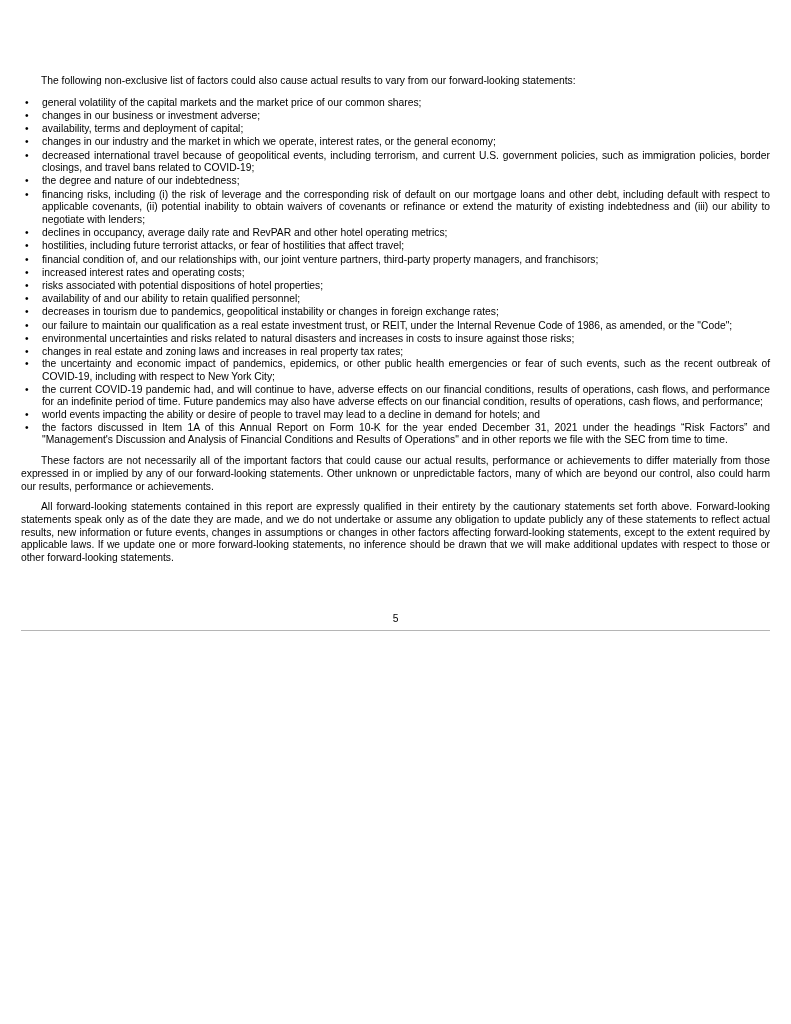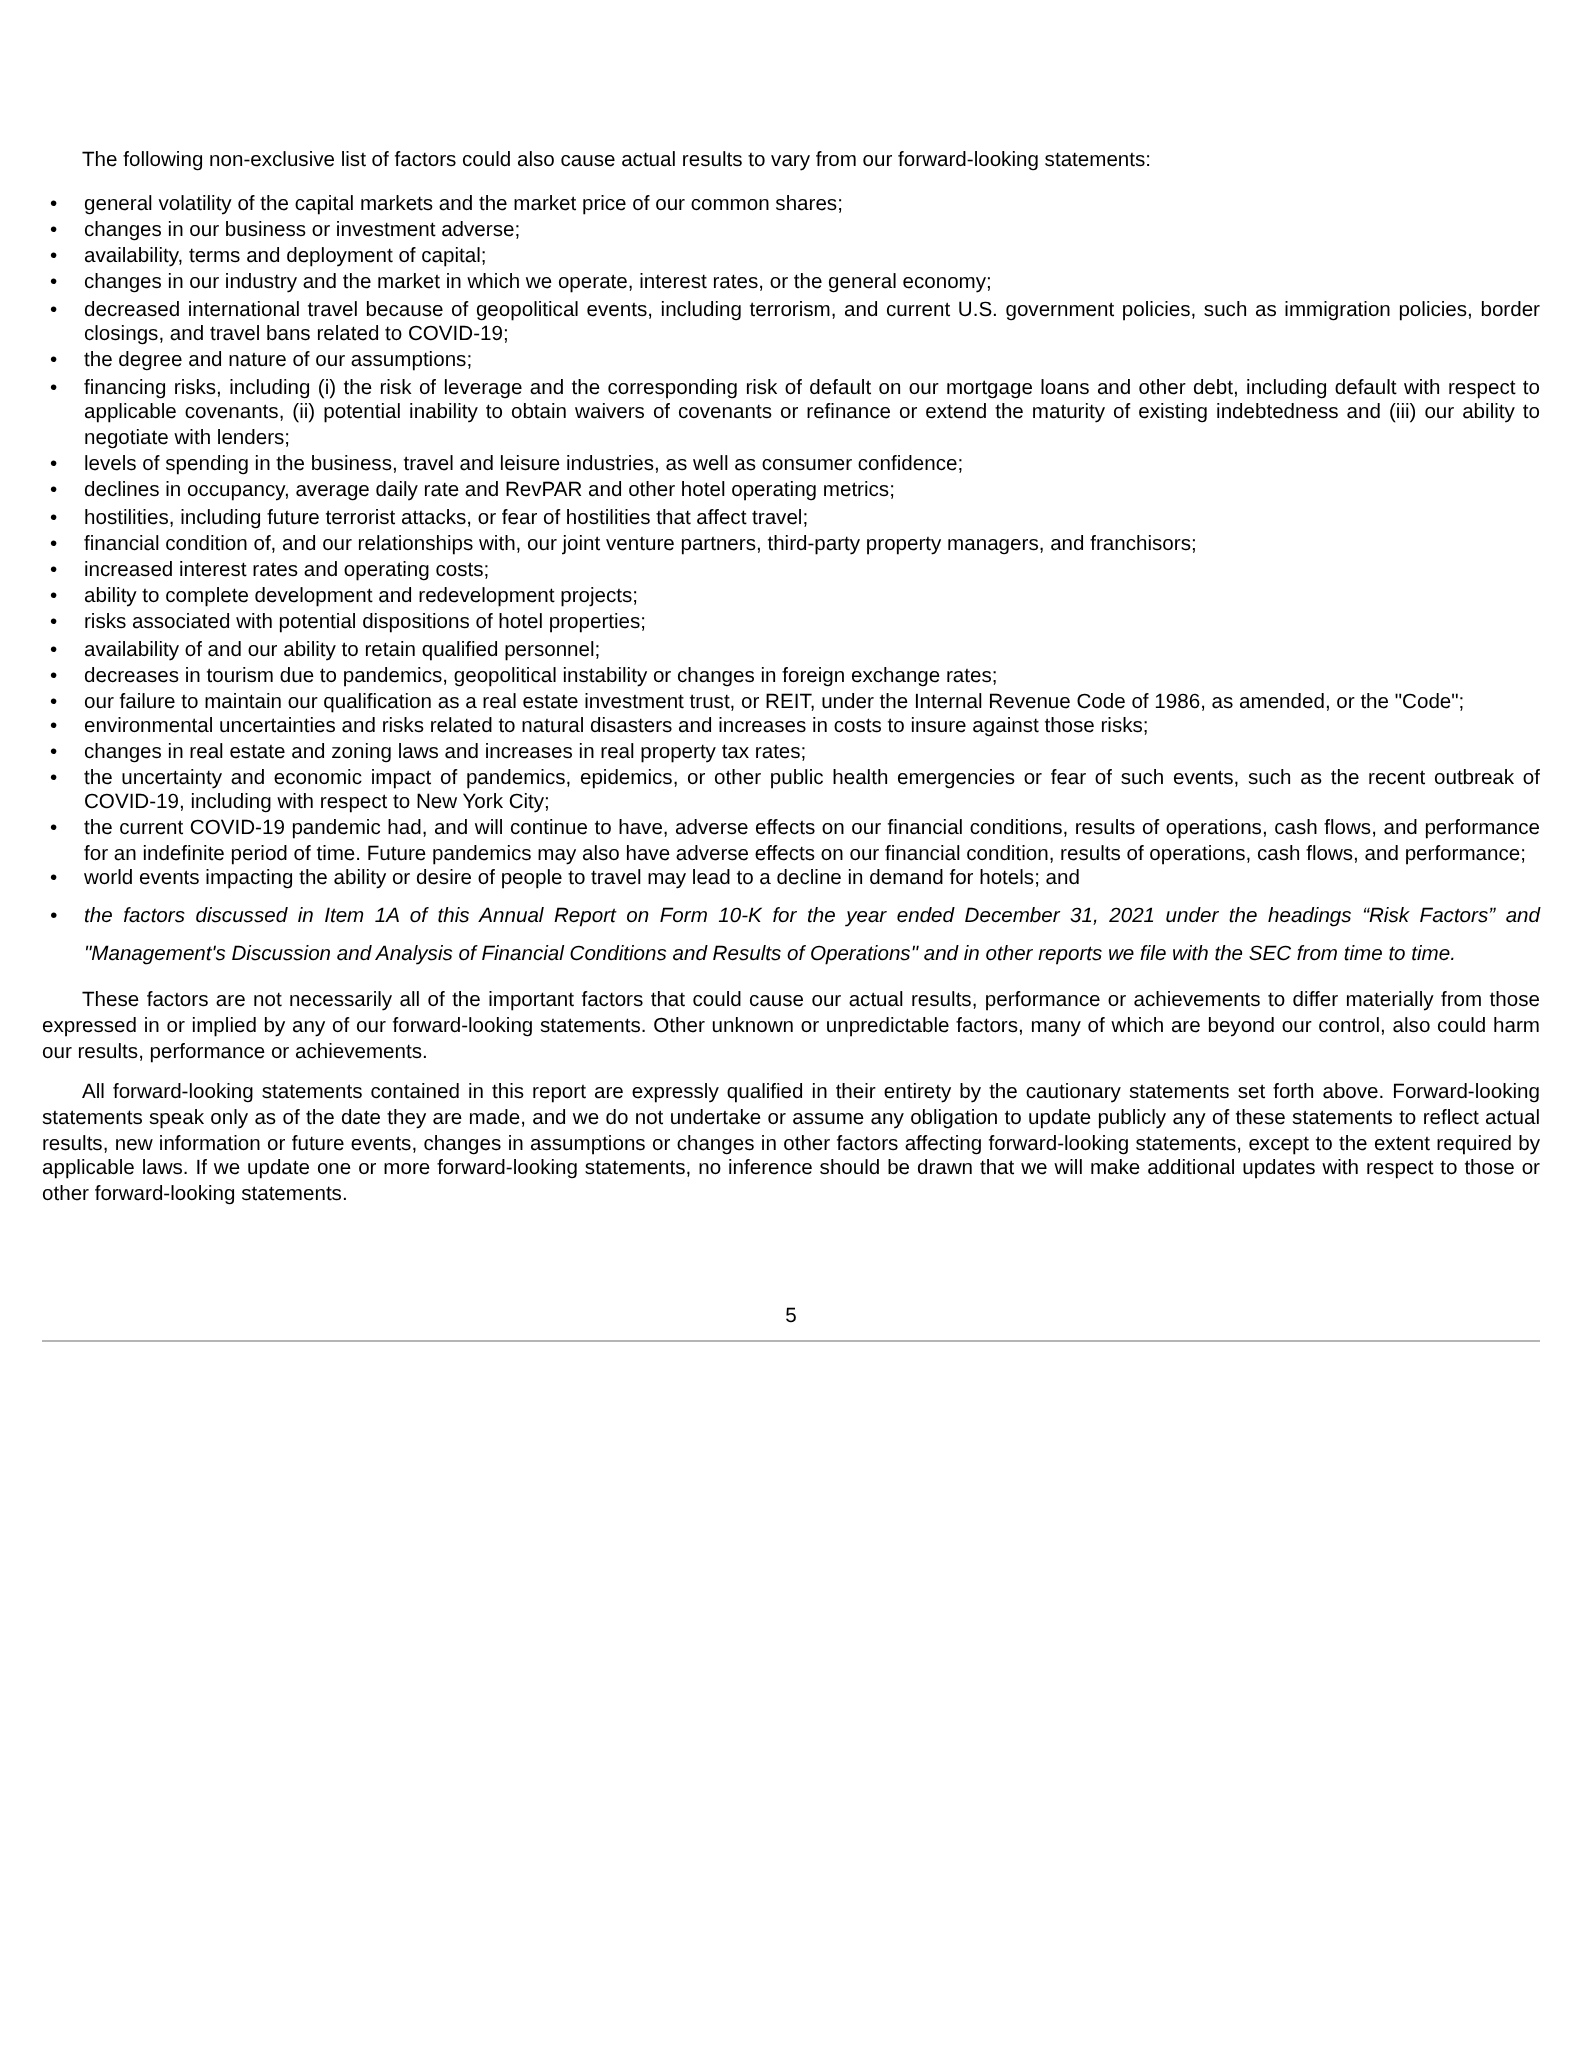--- a/index.html
+++ b/index.html
@@ -62,28 +62,26 @@
 <div class="page">
 
   <p class="intro-para">The following non-exclusive list of factors could also cause actual results to vary from our forward-looking statements:</p>
 
   <ul class="bullet-list">
     <li class="bullet-item">general volatility of the capital markets and the market price of our common shares;</li>
     <li class="bullet-item">changes in our business or investment adverse;</li>
     <li class="bullet-item">availability, terms and deployment of capital;</li>
     <li class="bullet-item">changes in our industry and the market in which we operate, interest rates, or the general economy;</li>
     <li class="bullet-item">decreased international travel because of geopolitical events, including terrorism, and current U.S. government policies, such as immigration policies, border closings, and travel bans related to COVID-19;</li>
-    <li class="bullet-item">the degree and nature of our assumptions;</li>
+    <li class="bullet-item">the degree and nature of our indebtedness;</li>
     <li class="bullet-item">financing risks, including (i) the risk of leverage and the corresponding risk of default on our mortgage loans and other debt, including default with respect to applicable covenants, (ii) potential inability to obtain waivers of covenants or refinance or extend the maturity of existing indebtedness and (iii) our ability to negotiate with lenders;</li>
-    <li class="bullet-item">levels of spending in the business, travel and leisure industries, as well as consumer confidence;</li>
     <li class="bullet-item">declines in occupancy, average daily rate and RevPAR and other hotel operating metrics;</li>
     <li class="bullet-item">hostilities, including future terrorist attacks, or fear of hostilities that affect travel;</li>
     <li class="bullet-item">financial condition of, and our relationships with, our joint venture partners, third-party property managers, and franchisors;</li>
     <li class="bullet-item">increased interest rates and operating costs;</li>
-    <li class="bullet-item">ability to complete development and redevelopment projects;</li>
     <li class="bullet-item">risks associated with potential dispositions of hotel properties;</li>
     <li class="bullet-item">availability of and our ability to retain qualified personnel;</li>
     <li class="bullet-item">decreases in tourism due to pandemics, geopolitical instability or changes in foreign exchange rates;</li>
     <li class="bullet-item">our failure to maintain our qualification as a real estate investment trust, or REIT, under the Internal Revenue Code of 1986, as amended, or the "Code";</li>
     <li class="bullet-item">environmental uncertainties and risks related to natural disasters and increases in costs to insure against those risks;</li>
     <li class="bullet-item">changes in real estate and zoning laws and increases in real property tax rates;</li>
     <li class="bullet-item">the uncertainty and economic impact of pandemics, epidemics, or other public health emergencies or fear of such events, such as the recent outbreak of COVID-19, including with respect to New York City;</li>
     <li class="bullet-item">the current COVID-19 pandemic had, and will continue to have, adverse effects on our financial conditions, results of operations, cash flows, and performance for an indefinite period of time. Future pandemics may also have adverse effects on our financial condition, results of operations, cash flows, and performance;</li>
     <li class="bullet-item">world events impacting the ability or desire of people to travel may lead to a decline in demand for hotels; and</li>
     <li class="bullet-item">the factors discussed in Item 1A of this Annual Report on Form 10-K for the year ended December 31, 2021 under the headings “Risk Factors” and "Management's Discussion and Analysis of Financial Conditions and Results of Operations" and in other reports we file with the SEC from time to time.</li>

